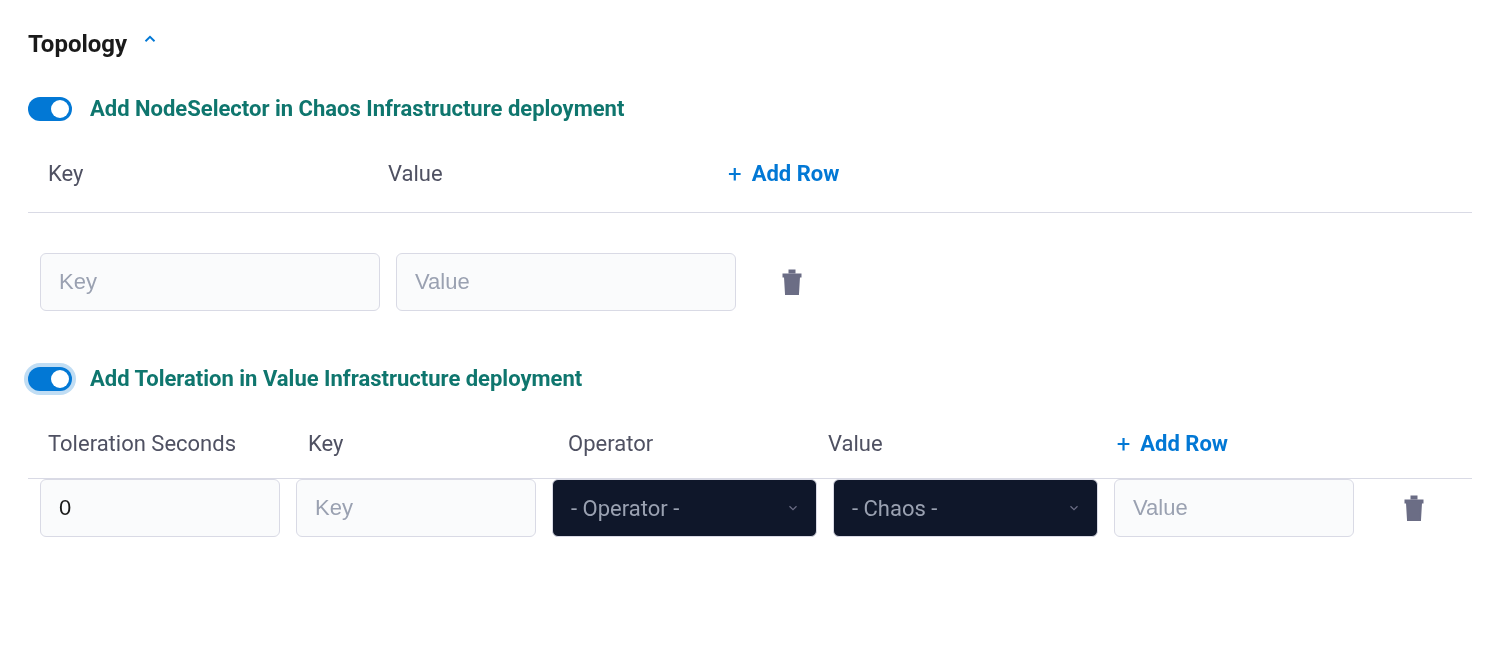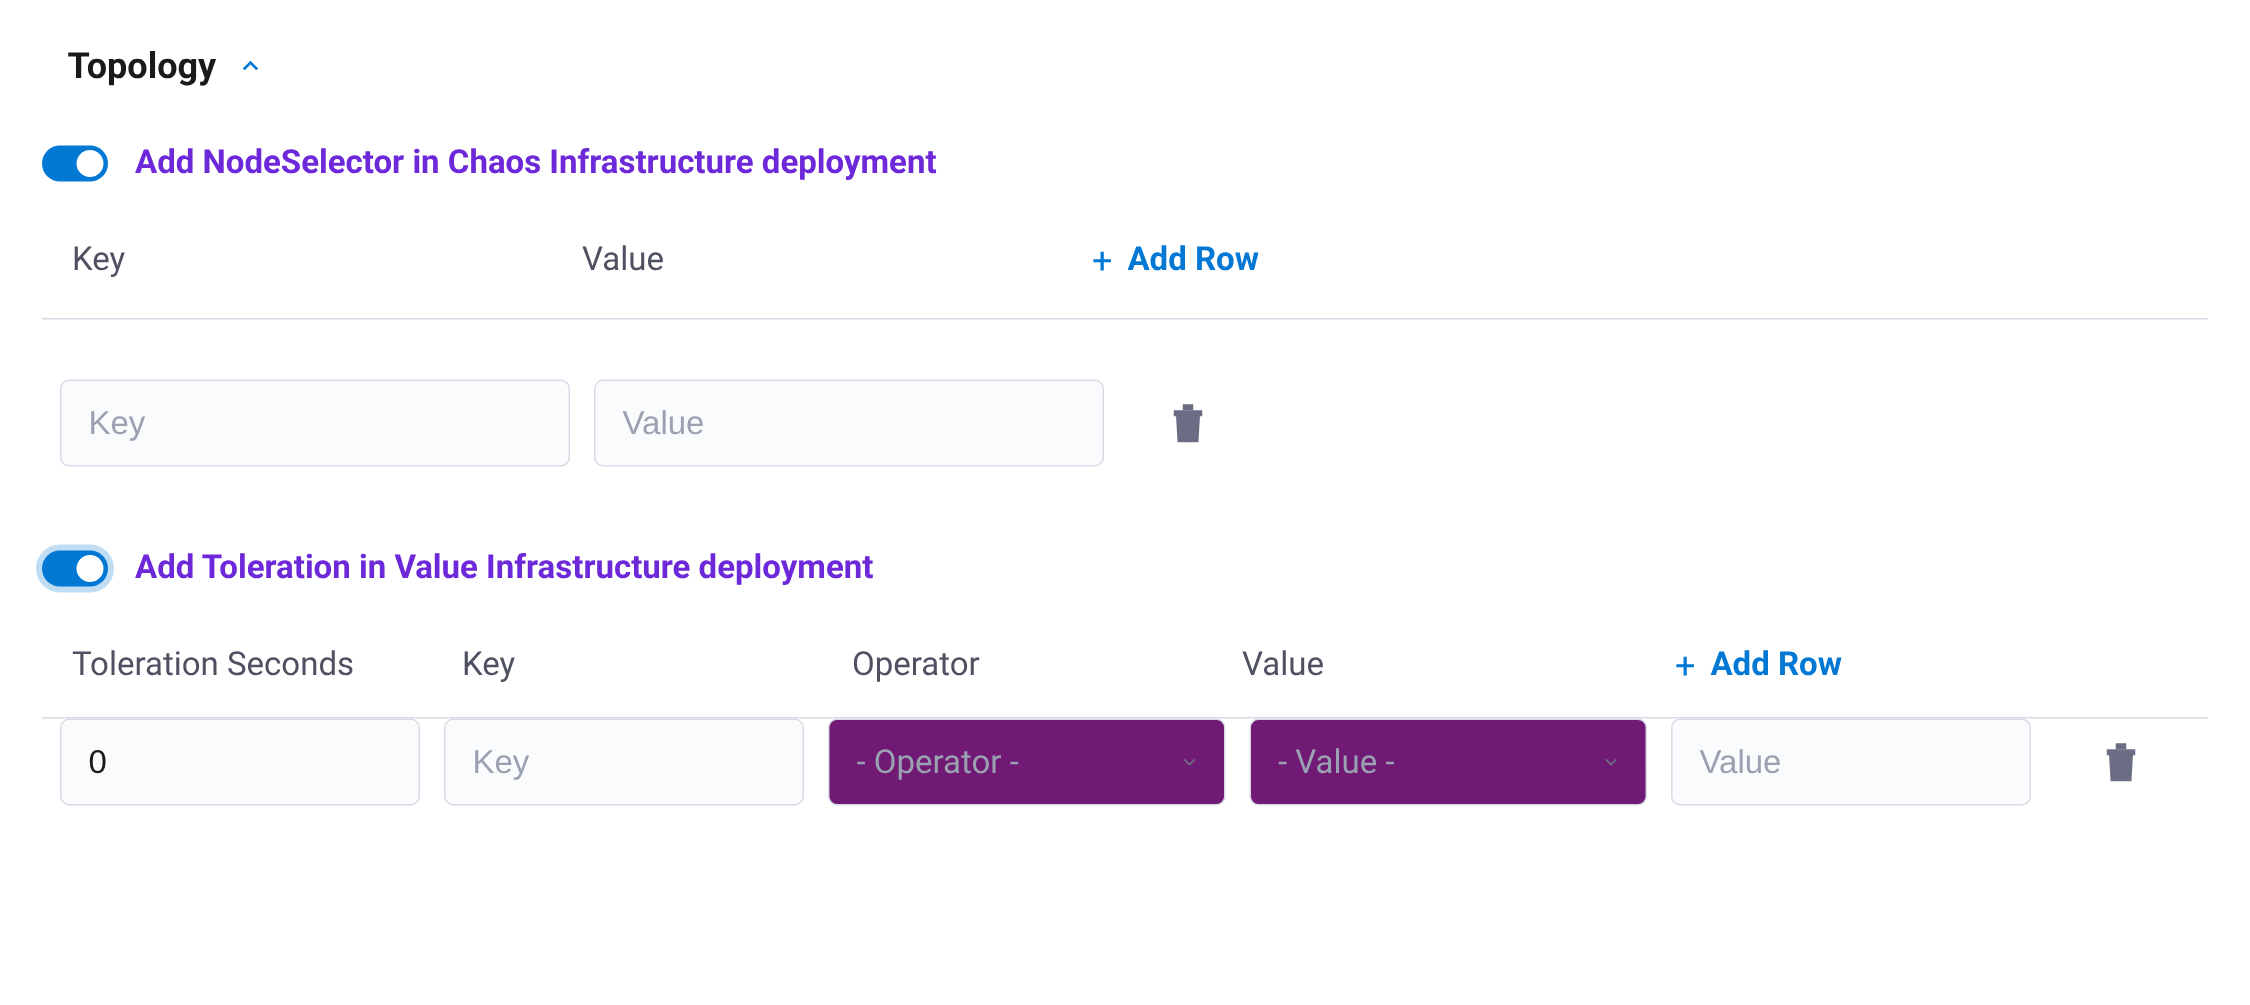--- a/index.html
+++ b/index.html
@@ -4,25 +4,24 @@
   <style>
     * { box-sizing: border-box; margin: 0; padding: 0; }
     body {
       font-family: -apple-system, BlinkMacSystemFont, "Segoe UI", Roboto, Helvetica, Arial, sans-serif;
       background: #ffffff;
       color: #1a1a1a;
       padding: 30px 28px;
     }
     .section-header {
       display: flex;
-      align-items: center;
+      align-items: flex-start;
       gap: 14px;
       margin-bottom: 38px;
       cursor: pointer;
-      margin-left: 17px;
     }
     .section-title {
       font-size: 24px;
       font-weight: 700;
       color: #1a1a1a;
     }
     .chevron-up {
       width: 18px;
       height: 18px;
       stroke: #0278d5;
@@ -54,21 +53,21 @@
       top: 3px;
       right: 3px;
       width: 18px;
       height: 18px;
       background: #ffffff;
       border-radius: 50%;
     }
     .toggle-label {
       font-size: 22px;
       font-weight: 700;
-      color: #6d28d9;
+      color: #0f766e;
     }
 
     
     .ns-header {
       display: grid;
       grid-template-columns: 340px 340px 1fr;
       align-items: center;
       padding: 0 0 26px 20px;
       border-bottom: 1px solid #d9dae5;
       margin-bottom: 40px;
@@ -152,21 +151,21 @@
       gap: 16px;
       align-items: center;
       padding-left: 12px;
     }
     .select-input {
       position: relative;
       width: 100%;
       height: 58px;
       border: 1px solid #d9dae5;
       border-radius: 6px;
-      background: #701a75;
+      background: #0f172a;
       padding: 0 42px 0 18px;
       font-size: 22px;
       color: #9aa1b1;
       display: flex;
       align-items: center;
       cursor: pointer;
     }
     .select-input .caret {
       position: absolute;
       right: 16px;
@@ -247,21 +246,21 @@
 <div class="tol-row">
   <input class="text-input" type="text" value="0" style="">
   <input class="text-input" type="text" placeholder="Key" style="">
   <div class="select-input">
     <span>- Operator -</span>
     <svg class="caret" viewBox="0 0 24 24">
       <polyline points="6 9 12 15 18 9"></polyline>
     </svg>
   </div>
   <div class="select-input">
-    <span>- Value -</span>
+    <span>- Chaos -</span>
     <svg class="caret" viewBox="0 0 24 24">
       <polyline points="6 9 12 15 18 9"></polyline>
     </svg>
   </div>
   <input class="text-input" type="text" placeholder="Value" style="">
   <div class="trash-btn">
     <svg class="trash-icon" viewBox="0 0 24 26">
       <rect x="3" y="5" width="18" height="3" fill="#6b6d85"></rect>
       <rect x="9" y="1" width="6" height="3" fill="#6b6d85"></rect>
       <path d="M5 8 L6 25 L18 25 L19 8 Z" fill="none" stroke="#6b6d85" stroke-width="2"></path>

